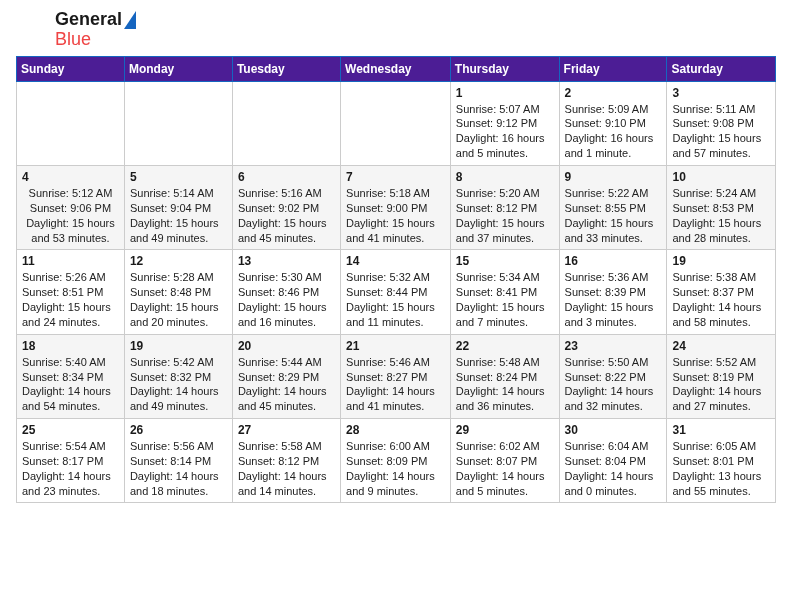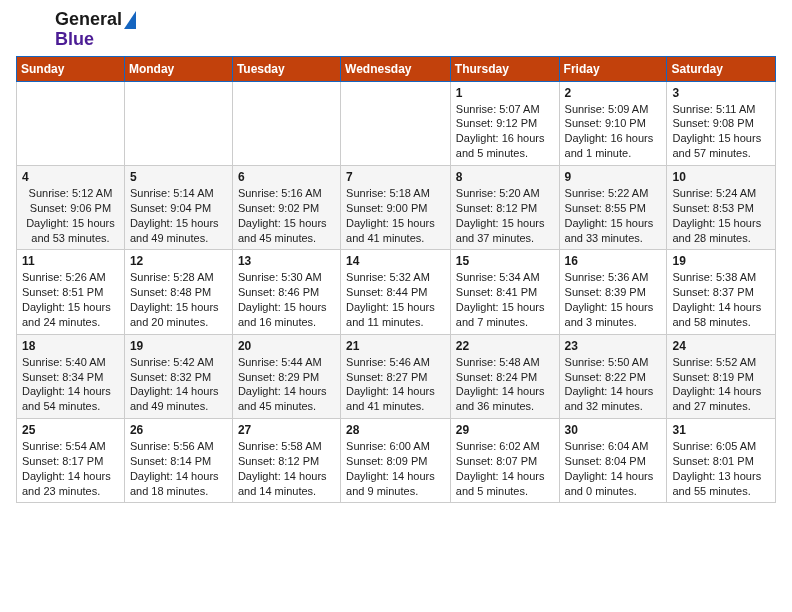--- a/index.html
+++ b/index.html
@@ -58,21 +58,21 @@
       font-size: 16px;
       font-weight: normal;
       color: #333;
     }
     .calendar {
       width: 100%;
       border-collapse: collapse;
       font-size: 11px;
     }
     .calendar thead tr th {
-      background-color: #c2410c;
+      background-color: #4c1d95;
       color: #fff;
       padding: 5px 4px;
       text-align: left;
       font-size: 12px;
       font-weight: bold;
       border: 1px solid #1565c0;
     }
     .calendar tbody tr td {
       border: 1px solid #ccc;
       vertical-align: top;
@@ -107,21 +107,21 @@
 <div class="page">
   <div class="header">
     <div class="logo">
       <div class="logo-row">
         <span class="logo-text">
           <span style="color:#1a1a1a;">General</span>
         </span>
         <span class="logo-triangle"></span>
       </div>
       <div>
-        <span class="logo-text blue" style="color:#4c1d95; font-size:18px; font-weight:bold;">Blue</span>
+        <span class="logo-text blue" style="color:#ef4444; font-size:18px; font-weight:normal;">Blue</span>
       </div>
     </div>
     <div class="title-area">
       <h1></h1>
       <h2></h2>
     </div>
   </div>
 
   <table class="calendar">
     <thead>

